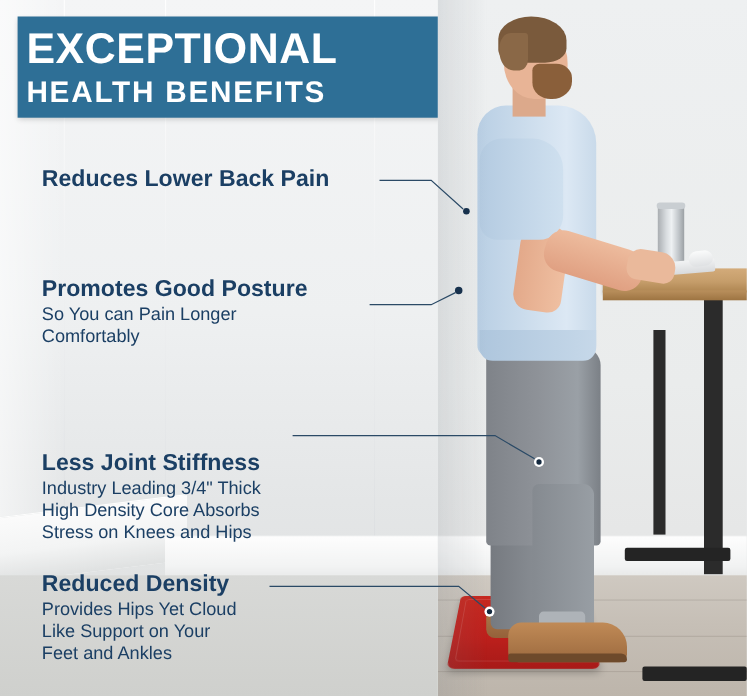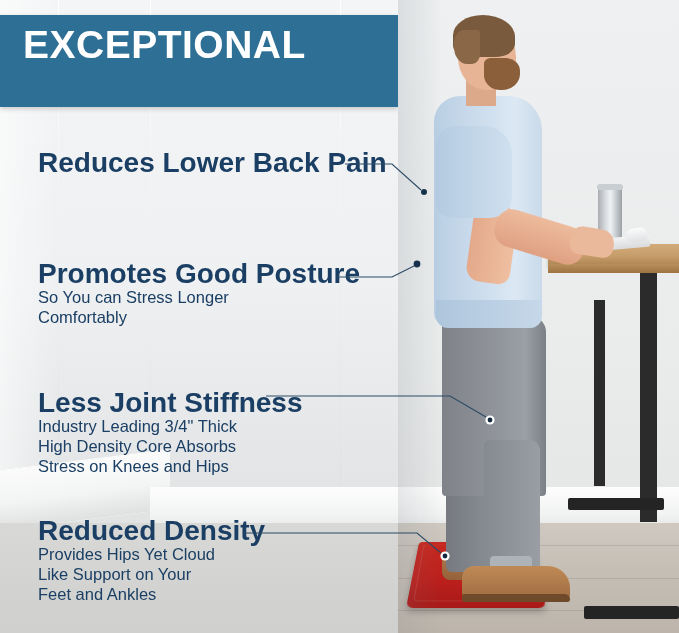--- a/index.html
+++ b/index.html
@@ -42,38 +42,38 @@
     background:linear-gradient(to bottom,#fdfdfd 0%,#f2f3f3 60%,#e2e3e3 100%);
     border-top:1px solid rgba(255,255,255,.9);
   }
   .floor-left {
     position:absolute; left:0; top:523px; width:399px; height:110px;
     background:linear-gradient(to bottom,#d8d9d7,#cfd0cd);
   }
 
   
   .banner {
-    position:absolute; left:0; top:15px; width:398px; height:92px;
+    position:absolute; left:16px; top:15px; width:398px; height:92px;
     background:#2e6f96;
     box-shadow:0 2px 5px rgba(0,0,0,.18);
-    padding:7px 0 0 23px;
+    padding:7px 0 0 8px;
   }
   .banner-line1 {
     color:#ffffff; font-weight:bold; font-size:39px; line-height:46px;
     letter-spacing:.5px;
   }
   .banner-line2 {
     color:#ffffff; font-weight:bold; font-size:27px; line-height:32px;
     letter-spacing:1.6px;
   }
 
   
   .benefit { position:absolute; }
   .benefit h3 {
-    color:#1b3f64; font-weight:bold; font-size:28px; line-height:25px;
+    color:#1b3f64; font-weight:bold; font-size:21px; line-height:25px;
     white-space:nowrap;
   }
   .benefit p {
     color:#1b3f64; font-size:16.5px; line-height:20px; font-weight:normal;
     white-space:pre-line; margin-top:1px;
   }
 
   
   .leaders { position:absolute; left:0; top:0; width:679px; height:633px; }
 
@@ -256,33 +256,34 @@
   <div class="wall-panel-shade" style="left:0;width:58px;"></div>
   <div class="wall-corner" style="left:58px;"></div>
   <div class="wall-corner" style="left:150px;"></div>
   <div class="wall-corner" style="left:340px;"></div>
   <div class="baseboard-left"></div>
   <div class="baseboard-left2"></div>
   <div class="floor-left"></div>
 
   <div class="banner">
     <div class="banner-line1">EXCEPTIONAL</div>
+    <div class="banner-line2">HEALTH BENEFITS</div>
   </div>
 
   <div class="benefit" style="left:38px; top:150px;">
     <h3>Reduces Lower Back Pain</h3>
   </div>
 
-  <div class="benefit" style="left:38px; top:261px;">
+  <div class="benefit" style="left:38px; top:250px;">
     <h3>Promotes Good Posture</h3>
-    <p>So You can Stress Longer
+    <p>So You can Pain Longer
 Comfortably</p>
   </div>
 
-  <div class="benefit" style="left:38px; top:390px;">
+  <div class="benefit" style="left:38px; top:408px;">
     <h3>Less Joint Stiffness</h3>
     <p>Industry Leading 3/4" Thick
 High Density Core Absorbs
 Stress on Knees and Hips</p>
   </div>
 
   <div class="benefit" style="left:38px; top:518px;">
     <h3>Reduced Density</h3>
     <p>Provides Hips Yet Cloud
 Like Support on Your

